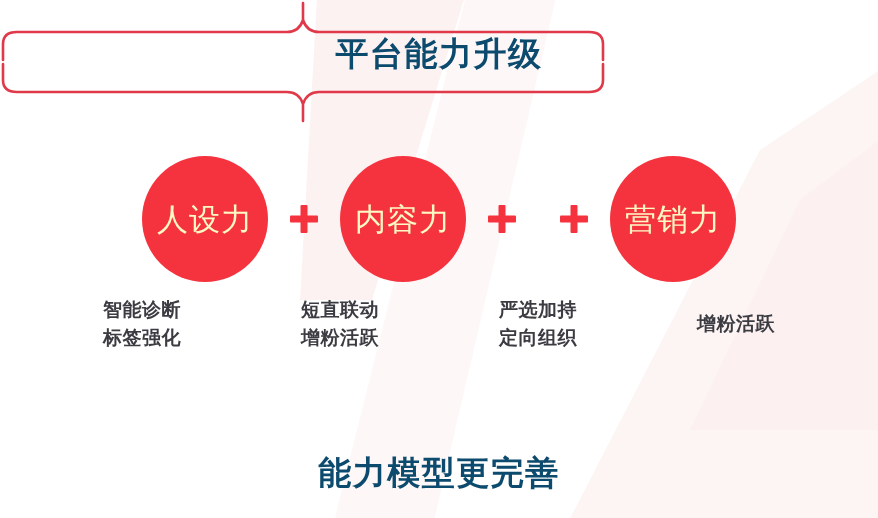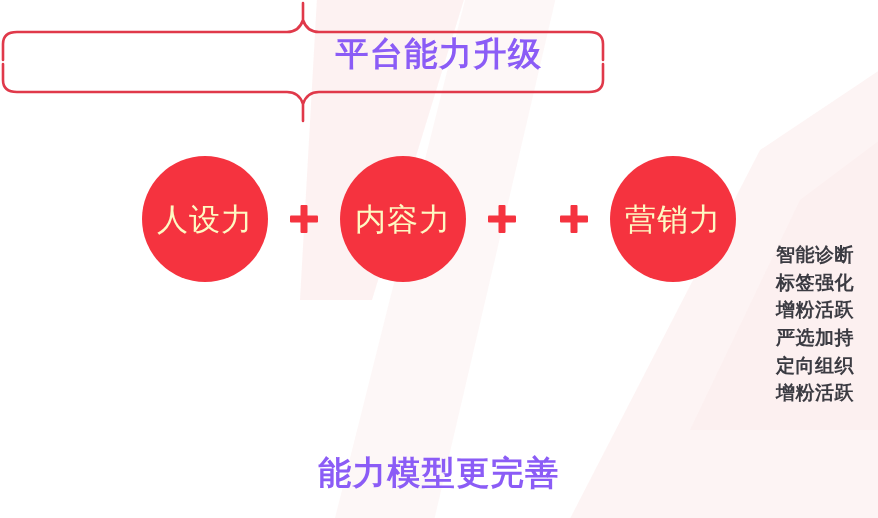--- a/index.html
+++ b/index.html
@@ -34,21 +34,21 @@
 
   
   .heading {
     position: absolute;
     left: 0;
     width: 878px;
     text-align: center;
     font-size: 33px;
     font-weight: bold;
     letter-spacing: 1.5px;
-    color: #8b5cf6;
+    color: #0c4a6e;
     z-index: 5;
     white-space: nowrap;
   }
   #top-heading    { top: 32px; }
   #bottom-heading { top: 451px; }
 
   
   .brace-svg {
     position: absolute;
     z-index: 3;
@@ -123,24 +123,23 @@
   }
 
   
   #caption-row {
     position: absolute;
     left: 0;
     top: 289px;
     width: 878px;
     height: 70px;
     display: flex;
-    align-items: flex-end;
+    align-items: center;
     justify-content: center;
     z-index: 4;
-    flex-direction: column;
   }
   .caption-block {
     flex: 0 0 auto;
     width: 126px;
     text-align: center;
     font-size: 19px;
     font-weight: bold;
     line-height: 1.45;
     color: #3b3b42;
     letter-spacing: 0.5px;
@@ -214,20 +213,21 @@
   <div id="caption-row">
 
     <div class="caption-block">
       <span class="caption-line">智能诊断</span>
       <span class="caption-line">标签强化</span>
     </div>
 
     <div class="caption-spacer"></div>
 
     <div class="caption-block">
+      <span class="caption-line">短直联动</span>
       <span class="caption-line">增粉活跃</span>
     </div>
 
     <div class="caption-spacer"></div>
 
     <div class="caption-block">
       <span class="caption-line">严选加持</span>
       <span class="caption-line">定向组织</span>
     </div>
 

